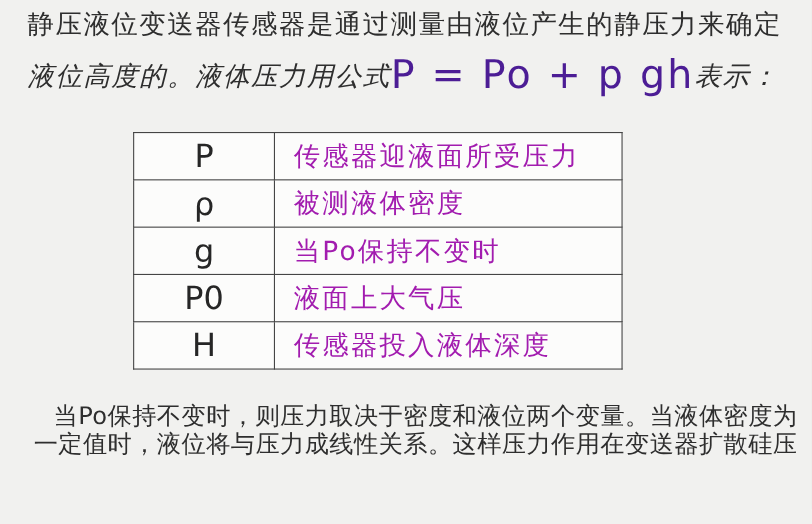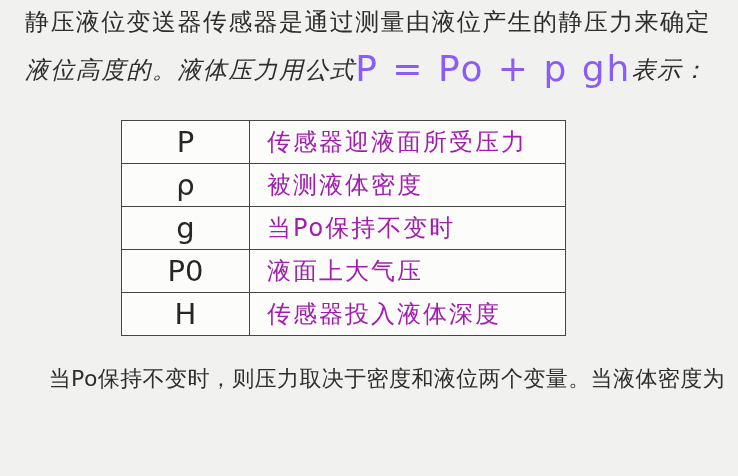--- a/index.html
+++ b/index.html
@@ -36,21 +36,21 @@
   .intro-line2 .cn {
     font-size: 24px;
     letter-spacing: 1.4px;
     vertical-align: baseline;
     font-style: italic;
   }
   .formula {
     font-size: 36px;
     letter-spacing: 2px;
     vertical-align: -3px;
-    color: #8b5cf6;
+    color: #4c1d95;
   }
   
   .symbol-table {
     position: absolute;
     left: 121px;
     top: 120px;
     width: 445px;
     border-collapse: collapse;
     background: #fcfcfb;
   }
@@ -117,15 +117,16 @@
       </tr>
       <tr>
         <td class="sym">H</td>
         <td class="desc">传感器投入液体深度</td>
       </tr>
     </tbody>
   </table>
 
   <div class="body-text">
     <div>当Po保持不变时，则压力取决于密度和液位两个变量。当液体密度为</div>
+    <div>一定值时，液位将与压力成线性关系。这样压力作用在变送器扩散硅压</div>
   </div>
 
 </div>
 
 </body></html>

